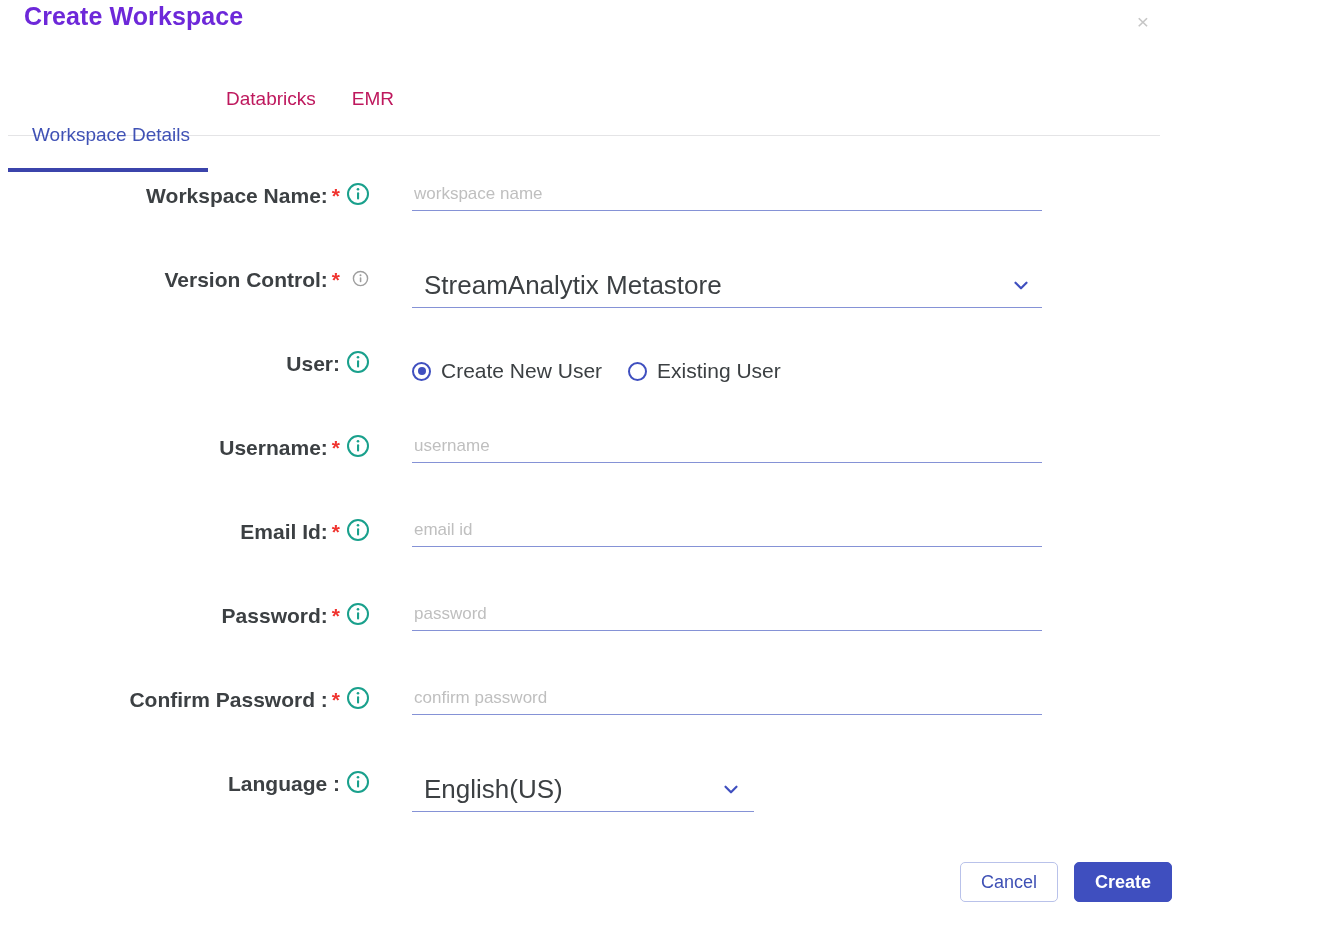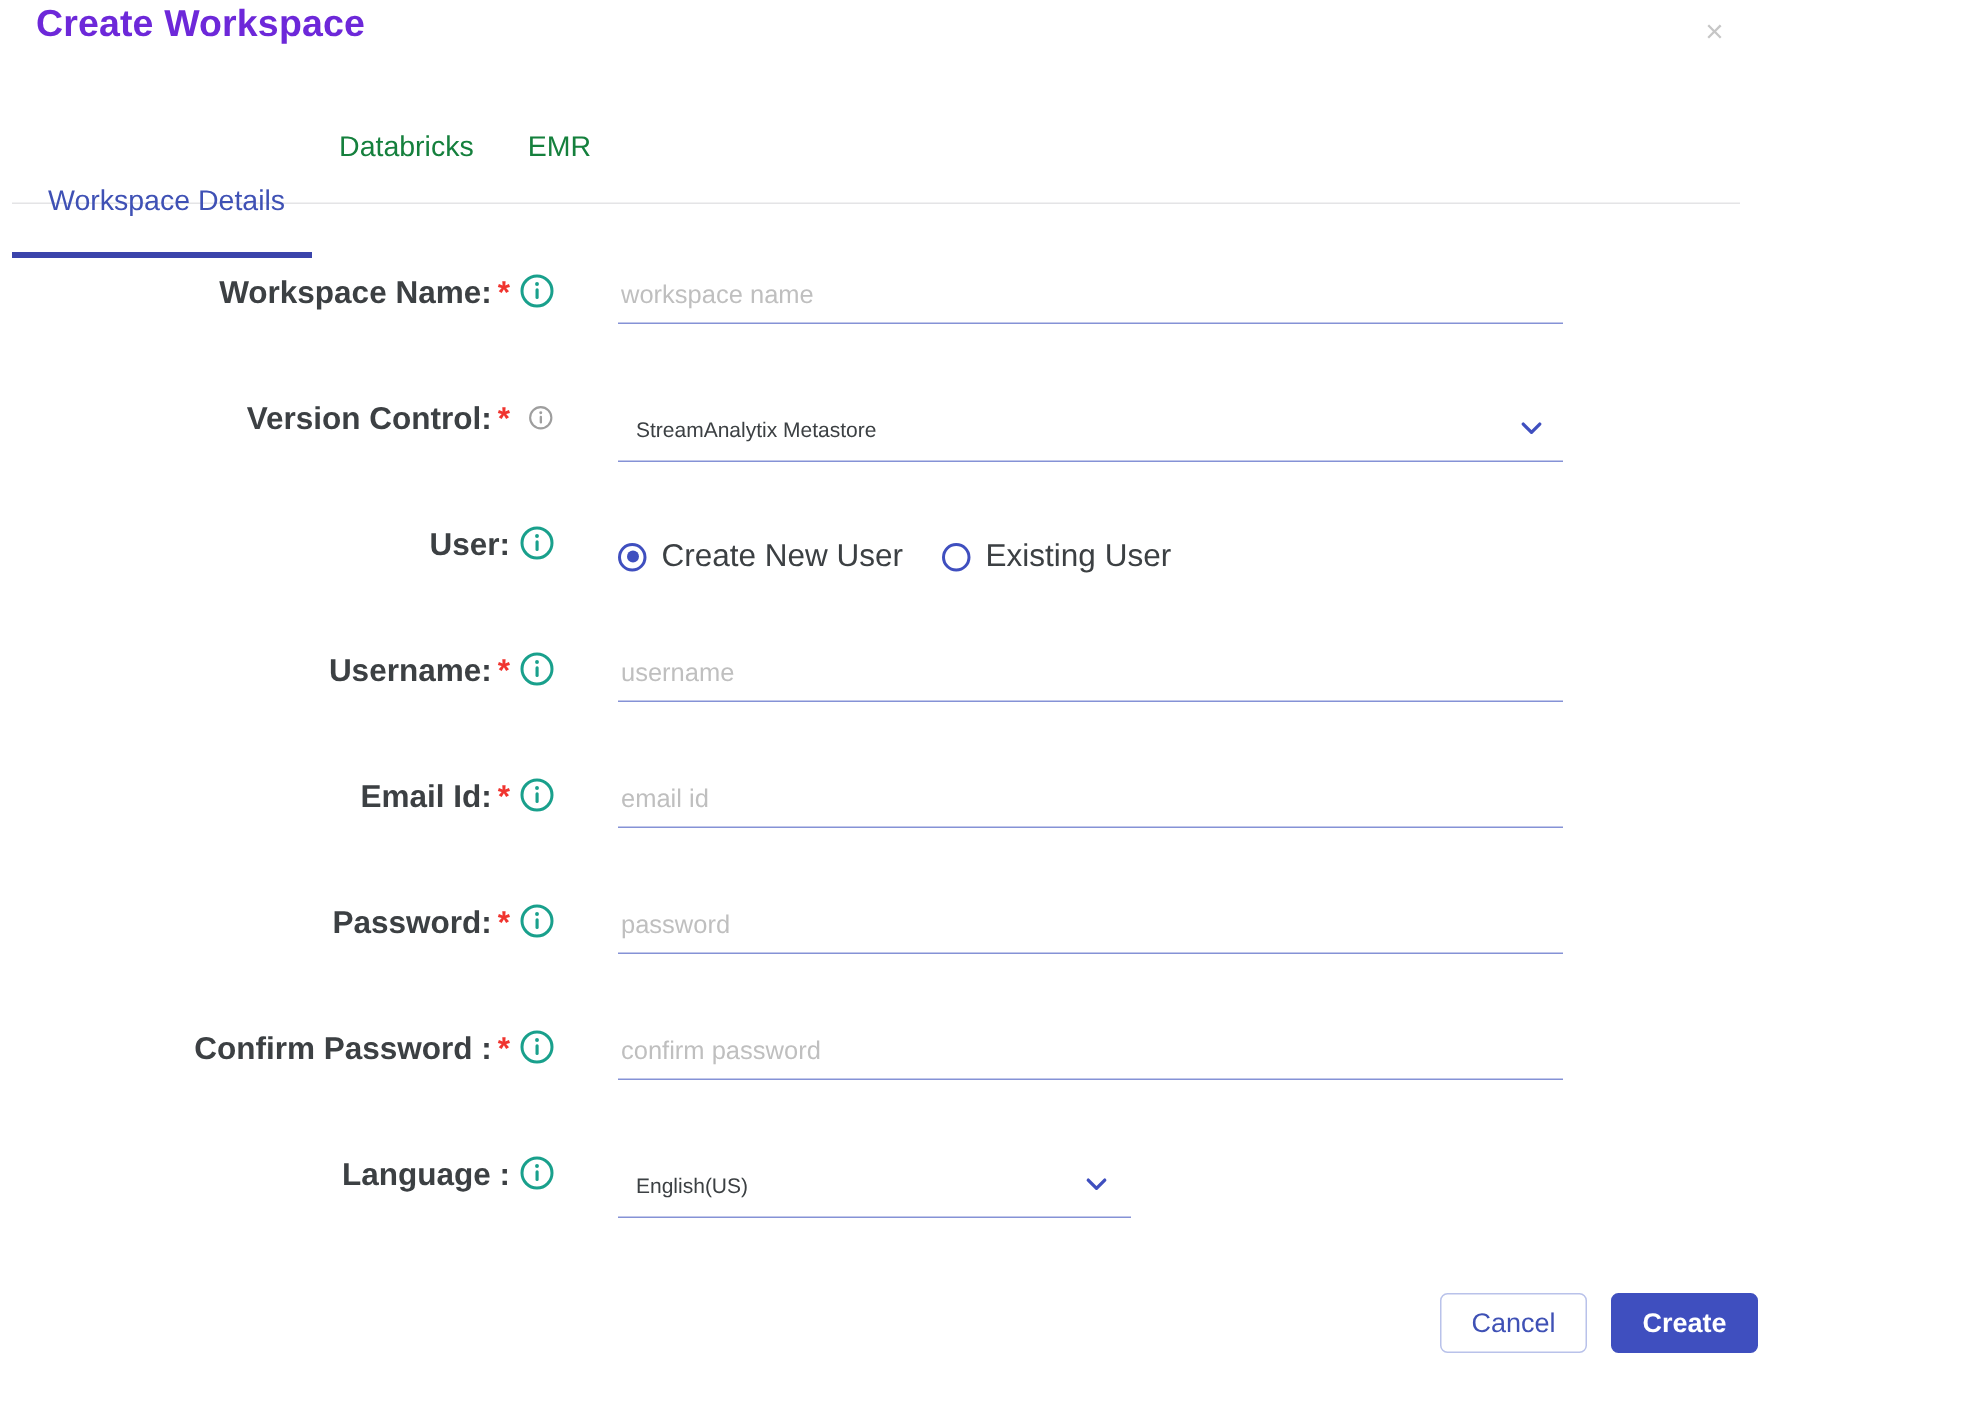--- a/index.html
+++ b/index.html
@@ -54,21 +54,21 @@
     width: 1152px;
     height: 48px;
     border-bottom: 1.5px solid #e4e4e6;
     display: flex;
     align-items: flex-start;
   }
   .tab {
     position: relative;
     padding: 0 18px;
     font-size: 19px;
-    color: #15803d;
+    color: #be185d;
     cursor: pointer;
     height: 46px;
     display: flex;
     align-items: flex-start;
     background: none;
     border: none;
     font-family: "Liberation Sans", sans-serif;
   }
   .tab:first-child { padding-left: 24px; margin-top: 36px; }
   .tab.active { color: #3f51b5; }
@@ -134,21 +134,21 @@
   }
   .text-field {
     position: relative;
     width: 630px;
   }
   .text-field input {
     width: 100%;
     border: none;
     border-bottom: 1.6px solid #8592d6;
     outline: none;
-    font-size: 18px;
+    font-size: 14px;
     color: #8b5cf6;
     padding: 6px 2px 8px 2px;
     background: transparent;
     font-family: "Liberation Sans", sans-serif;
   }
   .text-field input::placeholder {
     color: #bfbfbf;
     font-size: 17px;
   }
 
@@ -156,21 +156,21 @@
     position: relative;
     width: 630px;
     border-bottom: 1.6px solid #8592d6;
     height: 44px;
     display: flex;
     align-items: center;
     cursor: pointer;
   }
   .select-field.narrow { width: 342px; }
   .select-value {
-    font-size: 14px;
+    font-size: 26px;
     color: #3c4043;
     padding-left: 12px;
   }
   .chevron {
     position: absolute;
     right: 10px;
     top: 10px;
     width: 22px;
     height: 22px;
   }

